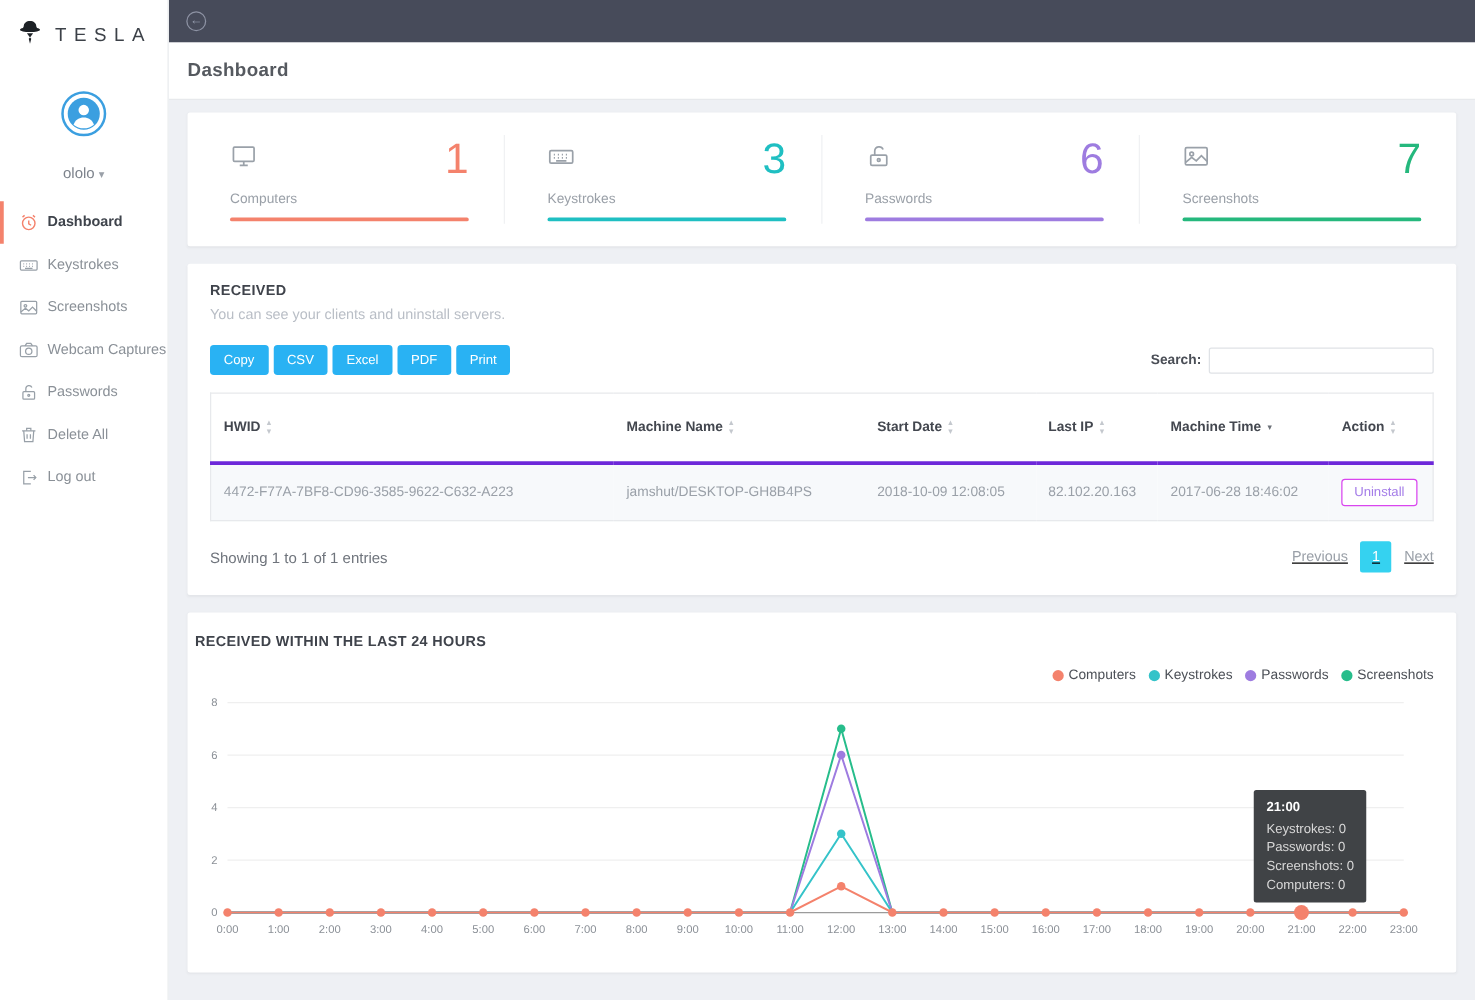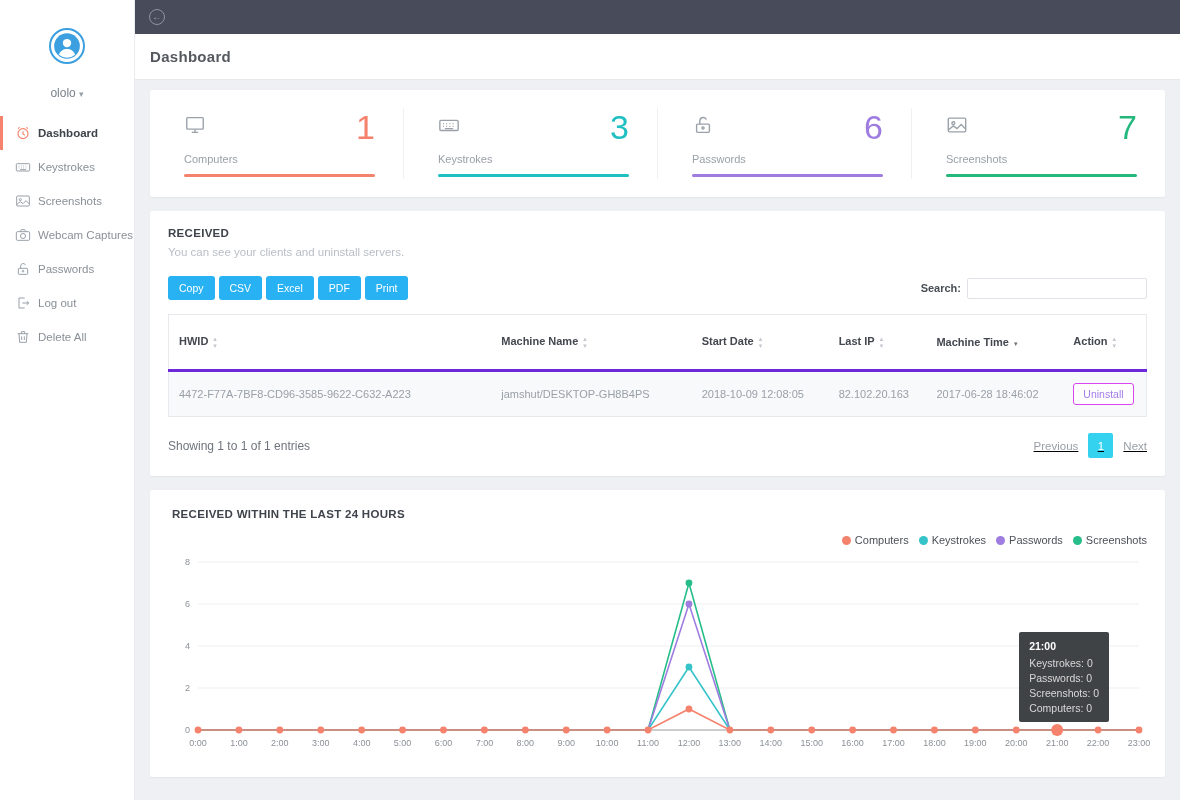--- a/index.html
+++ b/index.html
@@ -56,33 +56,43 @@
   .sort .on { color:#6b7077; }
   .btn-uninstall { background:#fff; color:#a47ce8; border:1px solid #d946ef; border-radius:3px; font-size:10.5px; padding:4px 9px; cursor:pointer; font-family:inherit; }
 
   .table-footer { display:flex; align-items:center; margin-top:16px; }
   .showing { font-size:12px; color:#6f747c; }
   .pager { margin-left:auto; display:flex; align-items:center; gap:10px;text-decoration:underline; }
   .pager .nav { font-size:11.5px; color:#9aa0a8; cursor:pointer; }
   .page-num { width:25px; height:25px; background:#35d2f0; color:#fff; font-size:11.5px; display:flex; align-items:center; justify-content:center; border-radius:2px; cursor:pointer; }
 
   
-  .chart-card { padding:18px 18px 10px 22px; position:relative; }
+  .chart-card { padding:18px 18px 10px 6px; position:relative; }
   .legend { display:flex; justify-content:flex-end; gap:10px; margin-top:14px; margin-bottom:2px; }
   .legend-item { display:flex; align-items:center; gap:4px; font-size:11px; color:#4c5057; cursor:pointer; }
   .legend-dot { width:9px; height:9px; border-radius:50%; }
   #chart-wrap { position:relative; }
   .tooltip { position:absolute; background:rgba(56,59,62,.96); border-radius:2px; padding:8px 10px; z-index:9; pointer-events:none; }
   .tooltip .tt-title { color:#ffffff; font-size:10.5px; font-weight:bold; margin-bottom:5px; }
   .tooltip .tt-line { color:#d8d8d8; font-size:10.5px; margin-top:3px; white-space:nowrap; }
 </style>
 </head>
 <body>
 
 <div class="sidebar">
+  <div class="logo">
+    <span>
+      <svg width="28" height="28" viewBox="0 0 28 28">
+        <path d="M9 9c0-2.6 2.2-4.2 5-4.2s5 1.6 5 4.2l.6 1.4c1.5.3 2.4.8 2.4 1.3 0 1-3.6 1.9-8 1.9s-8-.9-8-1.9c0-.5.9-1 2.4-1.3z" fill="#1d2126"></path>
+        <path d="M11.5 14.6l2.5 3.4 2.5-3.4z" fill="#1d2126"></path>
+        <path d="M13 19l1-1 1 1-1 4z" fill="#1d2126"></path>
+      </svg>
+    </span>
+    <span class="logo-text">TESLA</span>
+  </div>
   <div class="avatar-wrap">
     <div class="avatar">
       <svg width="28" height="28" viewBox="0 0 24 24">
         <circle cx="12" cy="12" r="11" fill="#3b9fe0"></circle>
         <circle cx="12" cy="9.5" r="3.6" fill="#ffffff"></circle>
         <path d="M5 19.5c1.2-3.4 3.9-5 7-5s5.8 1.6 7 5a11 11 0 0 1-14 0z" fill="#ffffff"></path>
       </svg>
     </div>
   </div>
   <div class="user-row">
@@ -124,34 +134,34 @@
       <div class="menu-item">
         <span class="mi"><svg viewBox="0 0 24 24" fill="none" stroke="#98a0a8" stroke-width="1.5">
             <rect x="5" y="11" width="14" height="9" rx="1.2"></rect>
             <path d="M8.5 11V7.5a3.8 3.8 0 0 1 7.3-1.4"></path>
             <circle cx="12" cy="15.3" r="1.2"></circle>
           </svg></span>
         <span>Passwords</span>
       </div>
       <div class="menu-item">
         <span class="mi"><svg viewBox="0 0 24 24" fill="none" stroke="#98a0a8" stroke-width="1.5">
-            <path d="M14.5 4.5H6v15h8.5"></path>
-            <path d="M11 12h9.5"></path>
-            <path d="M17.8 9.2 20.5 12l-2.7 2.8"></path>
-          </svg></span>
-        <span>Log out</span>
-      </div>
-      <div class="menu-item">
-        <span class="mi"><svg viewBox="0 0 24 24" fill="none" stroke="#98a0a8" stroke-width="1.5">
             <path d="M4 7h16"></path>
             <path d="M9.5 7V4h5v3"></path>
             <path d="M6 7l1 13h10l1-13"></path>
             <path d="M10 11v5.5M14 11v5.5"></path>
           </svg></span>
         <span>Delete All</span>
+      </div>
+      <div class="menu-item">
+        <span class="mi"><svg viewBox="0 0 24 24" fill="none" stroke="#98a0a8" stroke-width="1.5">
+            <path d="M14.5 4.5H6v15h8.5"></path>
+            <path d="M11 12h9.5"></path>
+            <path d="M17.8 9.2 20.5 12l-2.7 2.8"></path>
+          </svg></span>
+        <span>Log out</span>
       </div>
     </div>
 </div>
 
 <div class="main">
   <div class="topbar">
     <div class="collapse-btn">←</div>
   </div>
   <div class="pageheader">
     <h1>Dashboard</h1>

